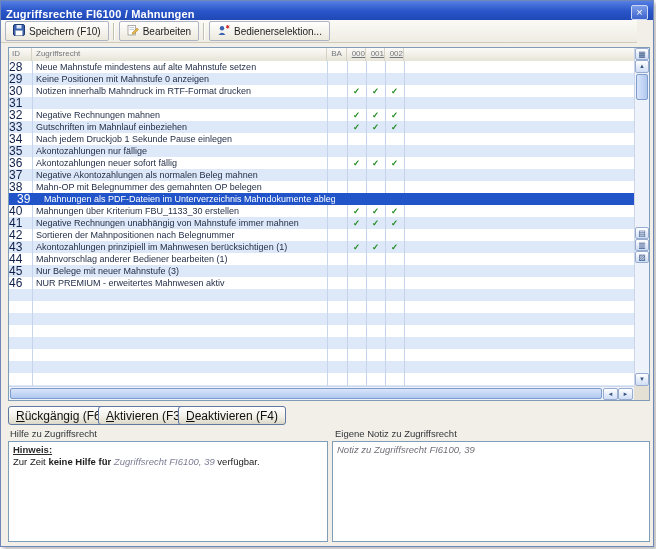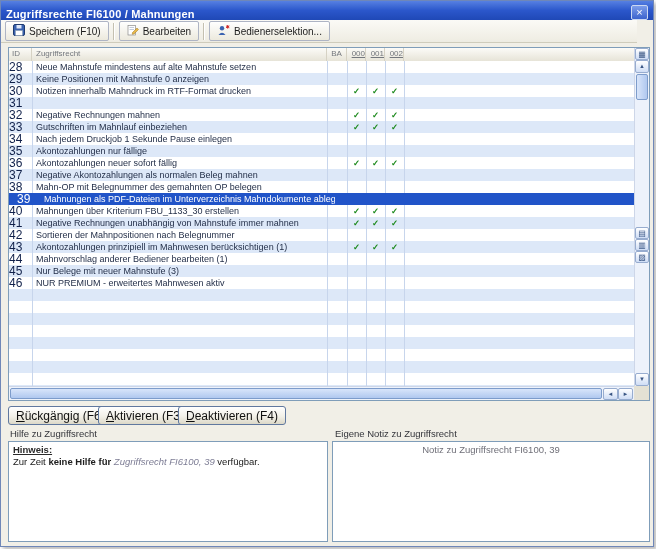--- a/index.html
+++ b/index.html
@@ -87,21 +87,21 @@
   .panel-label { position:absolute; top:427px; font-size:9.5px; color:#33343a; }
   #lbl-help { left:9px; } #lbl-note { left:334px; }
   .panel { position:absolute; top:440px; height:101px; background:#fff;
            border:1px solid #7f9db9; padding:2px 4px; font-size:9.5px; color:#202020; }
   #panel-help { left:7px; width:320px; }
   #panel-note { left:331px; width:318px; }
   .hint-label { font-weight:bold; text-decoration:underline; color:#2a2a2a; }
   .hint-line { margin-top:1px; }
   .hint-bold { font-weight:bold; }
   .ref-italic { font-style:italic; color:#7d7d95; }
-  .note-text { color:#6f6f78;text-align:center; }
+  .note-text { font-style:italic; color:#6f6f78; }
 
   .icon { display:inline-block; flex:none; }
 </style>
 </head>
 <body>
 
 <div class="window">
 
   <div class="titlebar">
     <div class="title-text">Zugriffsrechte FI6100 / Mahnungen</div>

